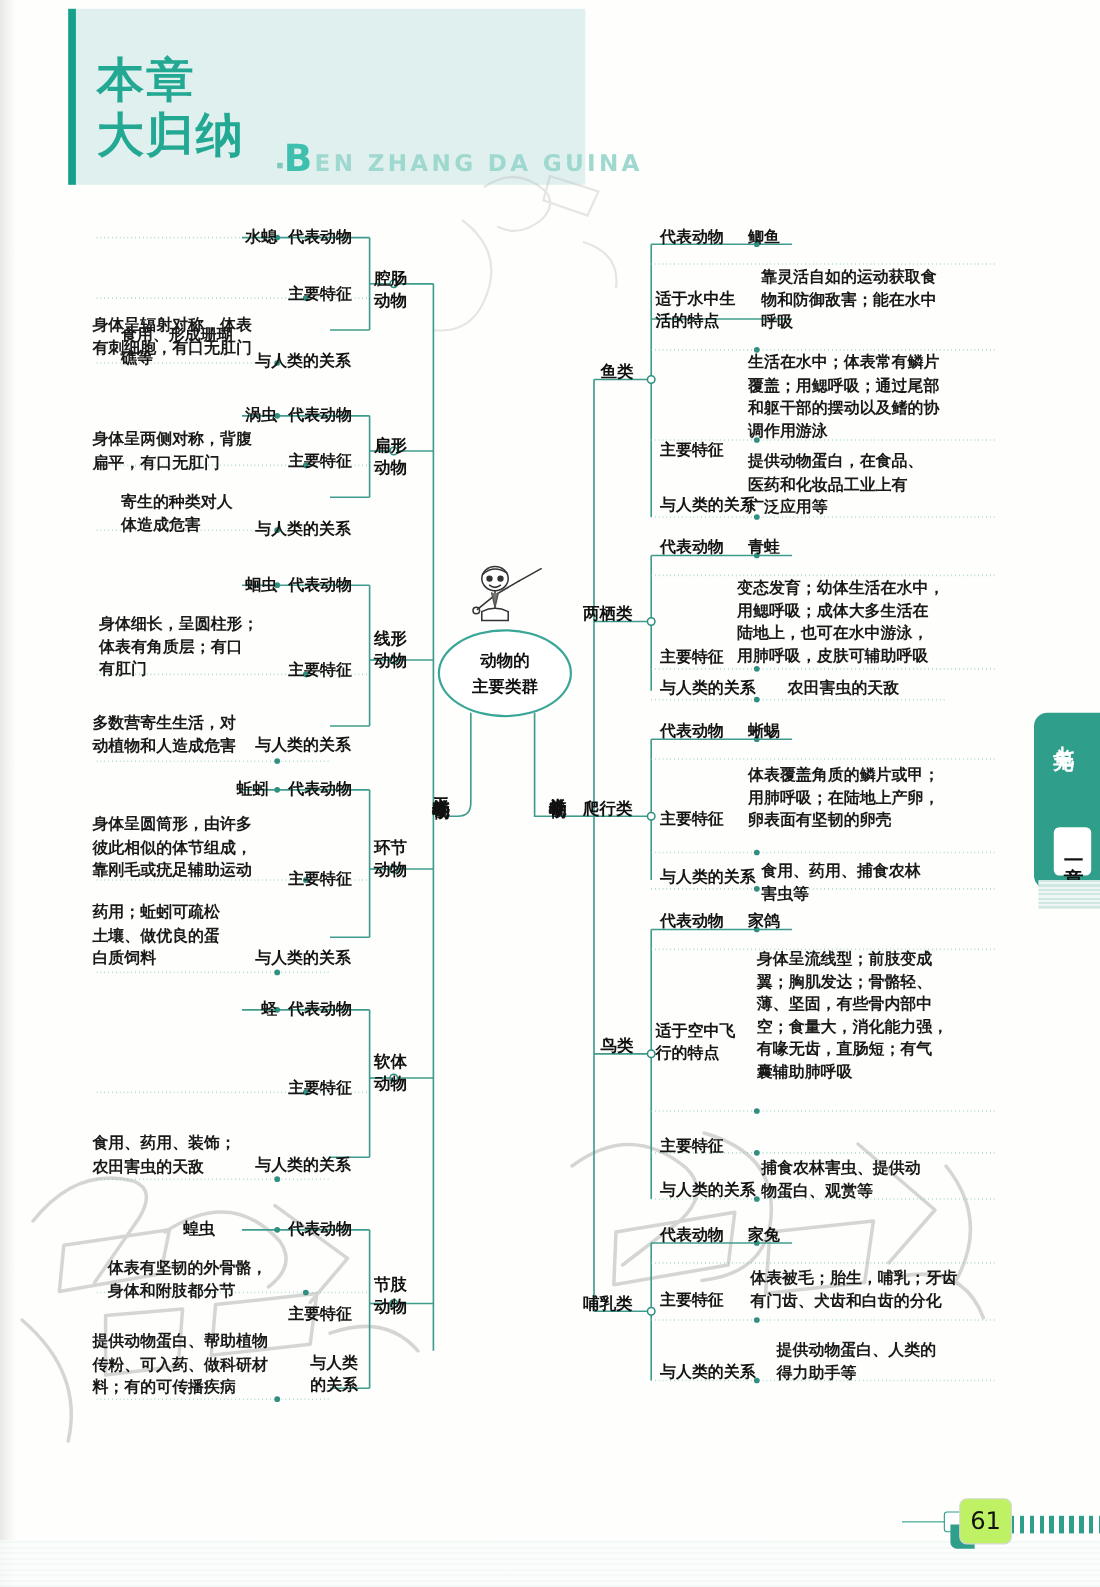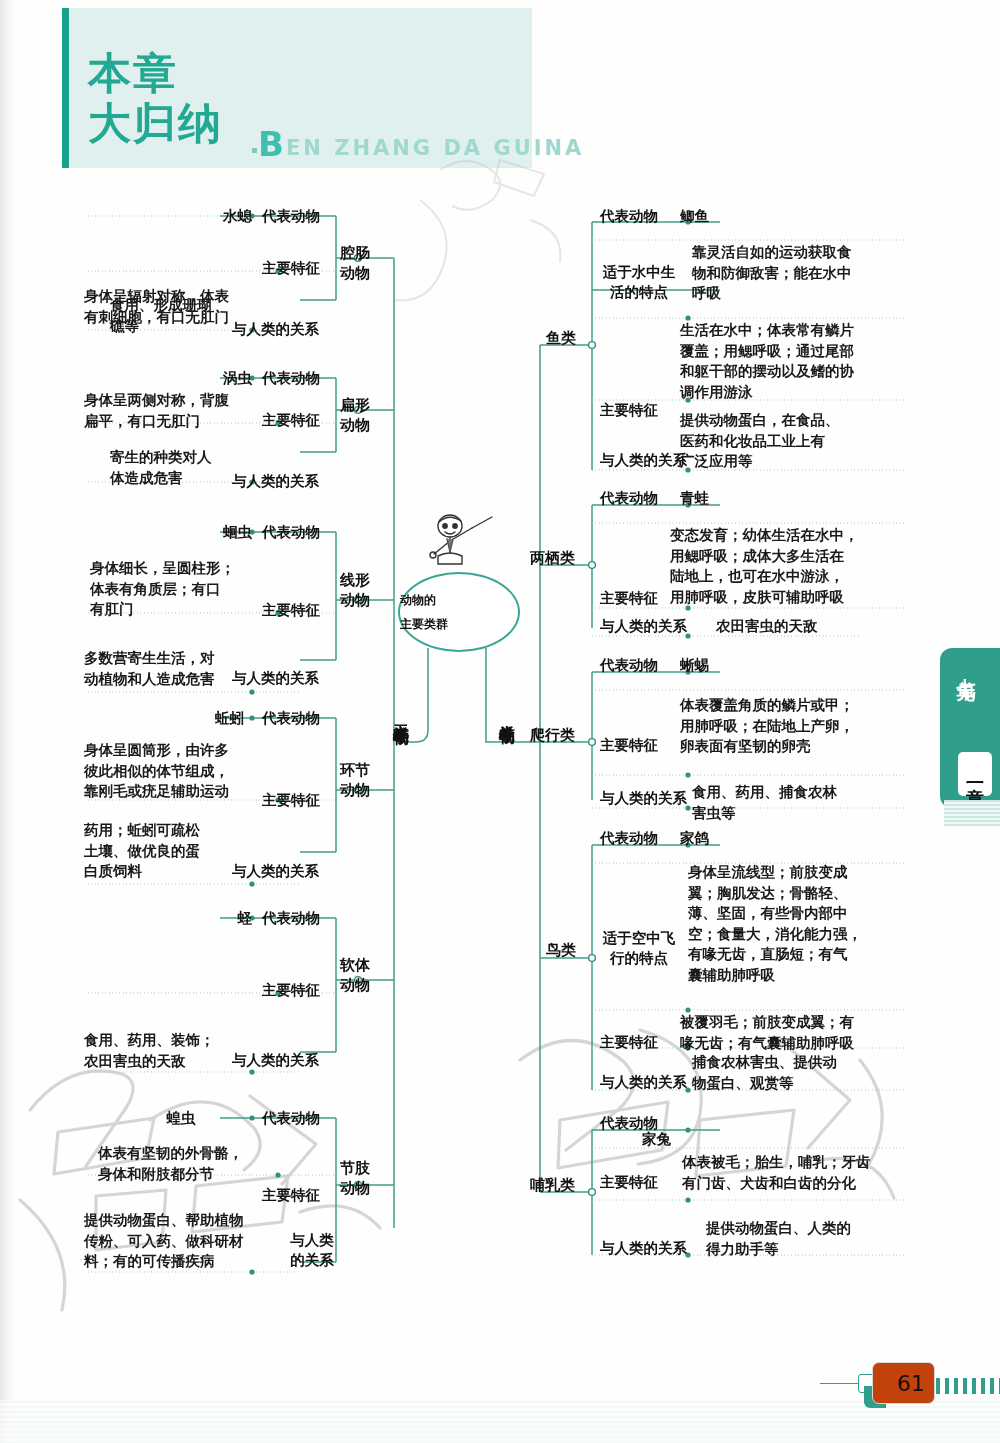--- a/index.html
+++ b/index.html
@@ -112,21 +112,20 @@
     white-space: pre-line;
   }
   .lbl {
     position: absolute;
     font-family: "DejaVu Sans", "Liberation Sans", sans-serif;
     color: #141414;
     font-size: 14.5px;
     line-height: 20px;
     font-weight: bold;
     white-space: pre-line;
-    text-align: center;
   }
   .grp-name {
     position: absolute;
     font-family: "DejaVu Sans", "Liberation Sans", sans-serif;
     color: #111;
     font-size: 15px;
     line-height: 20px;
     font-weight: bold;
     white-space: pre-line;
   }
@@ -139,23 +138,24 @@
     width: 118px; height: 76px;
     border: 2.5px solid #3aa697;
     border-radius: 50%;
     background: #fff;
     box-shadow: 0 0 0 2px #ffffff inset;
   }
   #center-node .ctext {
     position: absolute;
     left: 0; top: 14px;
     width: 118px;
-    font-family: "DejaVu Sans", "Liberation Sans", sans-serif;
-    font-weight: bold;
-    font-size: 12px;
+    text-align: center;
+    font-family: "DejaVu Sans", "Liberation Sans", sans-serif;
+    font-weight: bold;
+    font-size: 15px;
     line-height: 24px;
     color: #111;
     white-space: pre-line;
   }
   #teacher {
     position: absolute;
     left: 414px; top: 512px;
     width: 90px; height: 66px;
   }
 
@@ -228,31 +228,30 @@
     left: 858px; top: 1374px;
     width: 17px; height: 17px;
     border: 1.6px solid #2f9e8a;
     border-radius: 3px;
     background: #fff;
   }
   #page-num-block {
     position: absolute;
     left: 872px; top: 1362px;
     width: 46px; height: 40px;
-    background: #c2410c;
+    background: #bef264;
     border: 1.5px solid #d8d8d4;
     border-radius: 7px;
     display: flex;
     align-items: center;
     justify-content: center;
     font-family: "DejaVu Sans", "Liberation Sans", sans-serif;
     font-size: 22px;
     color: #111;
     z-index: 3;
-    padding-left: 15px;
   }
   #page-num-tab {
     position: absolute;
     left: 864px; top: 1386px;
     width: 22px; height: 22px;
     background: #2f9e8a;
     border-bottom-left-radius: 6px;
     z-index: 2;
   }
   #footer-hatch {
@@ -605,30 +604,28 @@
     <div class="lbl" style="left:600px; top:828px;">代表动物</div>
     <div class="lbl" style="left:680px; top:828px;">家鸽</div>
     <div class="lbl" style="left:596px; top:928px; width:86px;">适于空中飞
 行的特点</div>
     <div class="node-text" style="left:688px; top:862px; width:222px;">身体呈流线型；前肢变成
 翼；胸肌发达；骨骼轻、
 薄、坚固，有些骨内部中
 空；食量大，消化能力强，
 有喙无齿，直肠短；有气
 囊辅助肺呼吸</div>
-    <div class="node-text" style="left:680px; top:1012px; width:228px;">被覆羽毛；前肢变成翼；有
-喙无齿；有气囊辅助肺呼吸</div>
     <div class="lbl" style="left:600px; top:1032px;">主要特征</div>
     <div class="node-text" style="left:692px; top:1052px; width:216px;">捕食农林害虫、提供动
 物蛋白、观赏等</div>
     <div class="lbl" style="left:600px; top:1072px;">与人类的关系</div>
 
     <div class="grp-name" style="left:530px; top:1175px;">哺乳类</div>
     <div class="lbl" style="left:600px; top:1113px;">代表动物</div>
-    <div class="lbl" style="left:642px; top:1113px;margin-top:16px;">家兔</div>
+    <div class="lbl" style="left:680px; top:1113px;">家兔</div>
     <div class="node-text" style="left:682px; top:1152px; width:228px;">体表被毛；胎生，哺乳；牙齿
 有门齿、犬齿和白齿的分化</div>
     <div class="lbl" style="left:600px; top:1172px;">主要特征</div>
     <div class="node-text" style="left:706px; top:1218px; width:210px;">提供动物蛋白、人类的
 得力助手等</div>
     <div class="lbl" style="left:600px; top:1238px;">与人类的关系</div>
   </div>
 
   <div id="side-tab">
     <div class="tabtext">七单元</div>

